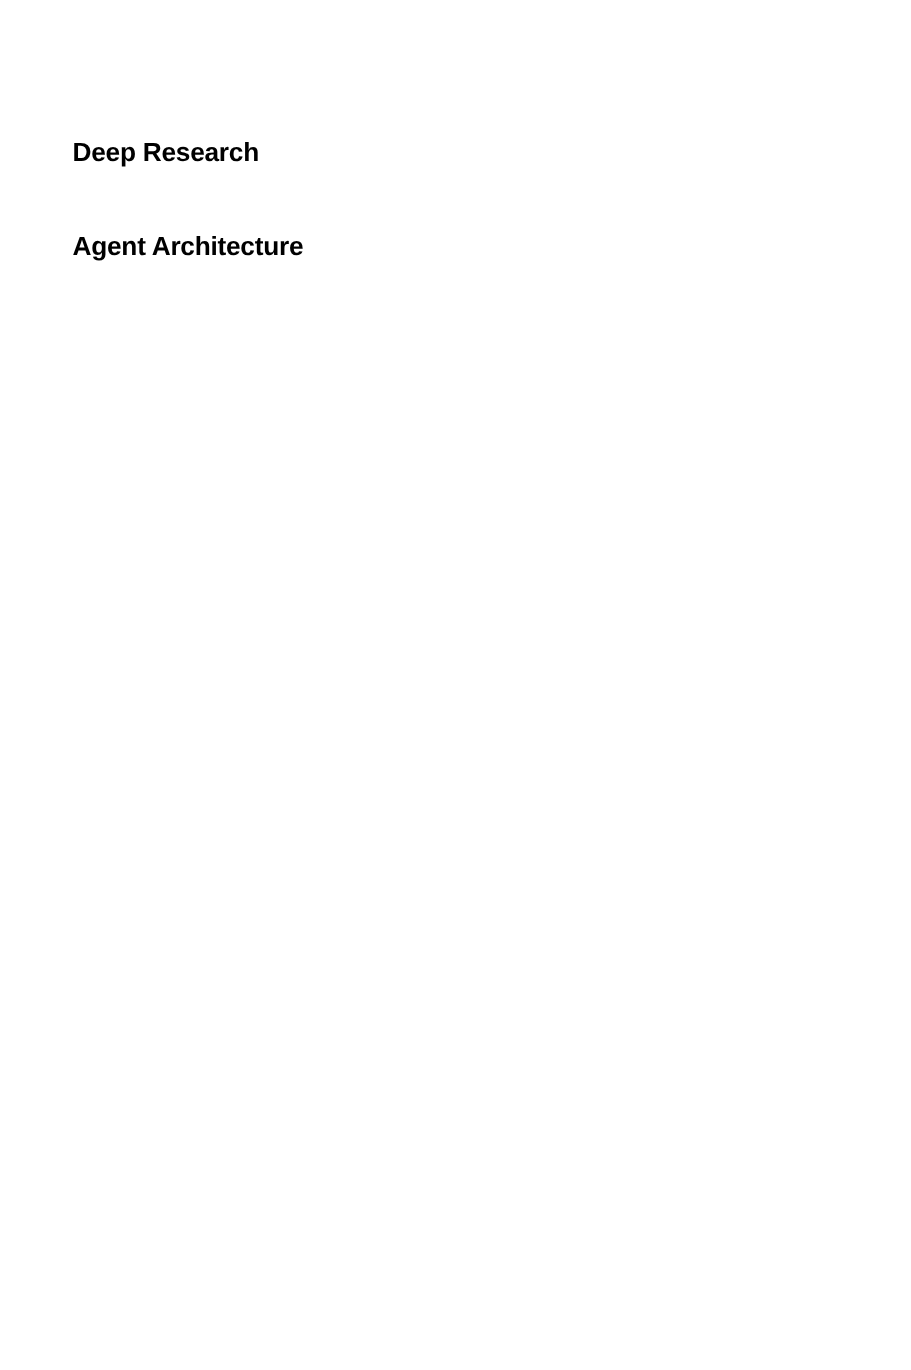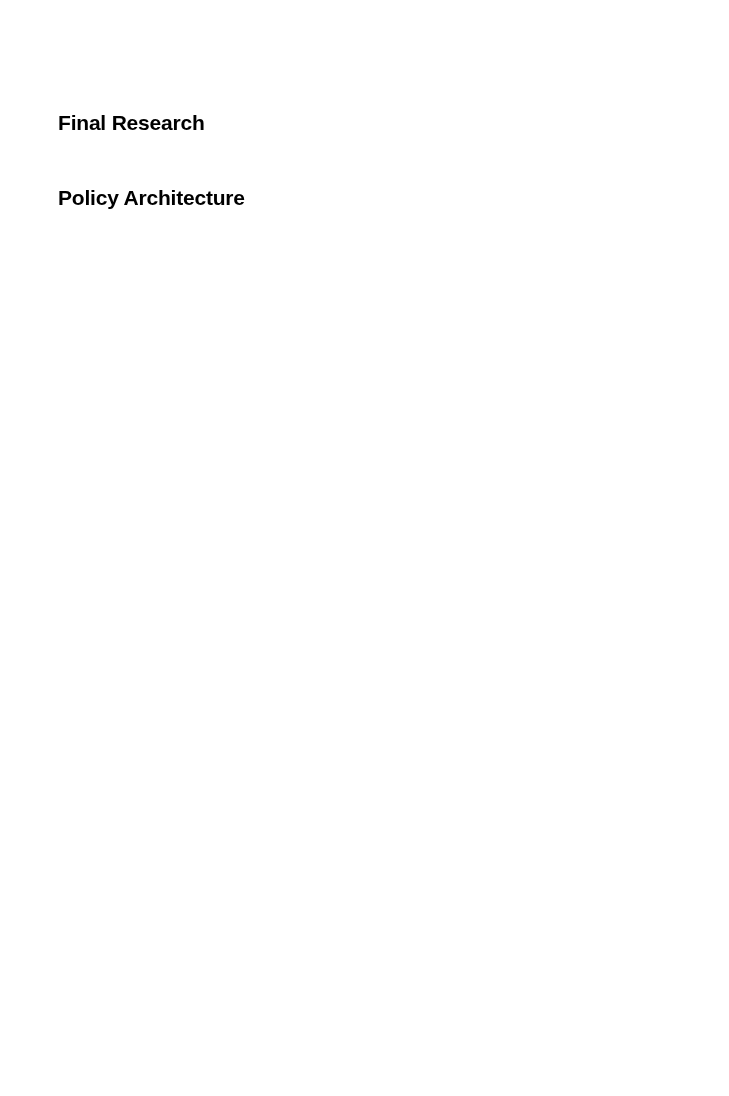--- a/index.html
+++ b/index.html
@@ -58,22 +58,22 @@
     stroke-width: 1.1px;
   }
 </style>
 </head>
 <body>
 
 <div id="page">
   <div id="canvas"></div>
 
   <div class="diagram-title">
-    <div>Final Research</div>
-    <div>Policy Architecture</div>
+    <div>Deep Research</div>
+    <div>Agent Architecture</div>
   </div>
 
   <svg id="flow-svg" width="729" height="1096" viewBox="0 0 729 1096">
     <defs>
       <marker id="arrowhead" markerWidth="8" markerHeight="8" refX="6.2" refY="3" orient="auto" markerUnits="strokeWidth">
         <path d="M0,0 L7,3 L0,6 L1.6,3 Z" fill="#333333"></path>
       </marker>
     </defs>
     <g id="edges-layer">
         <g>

